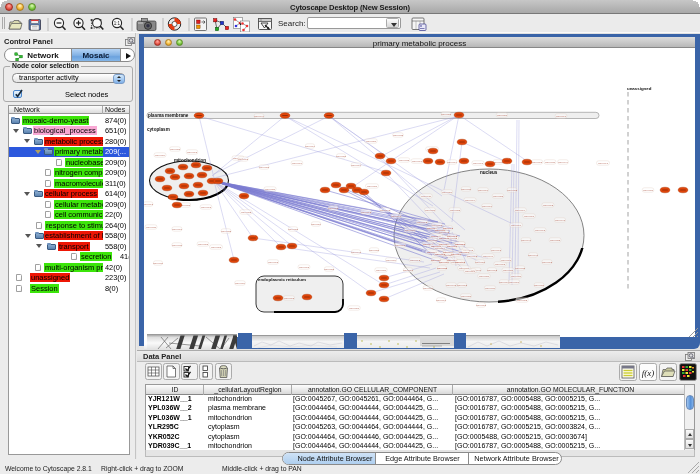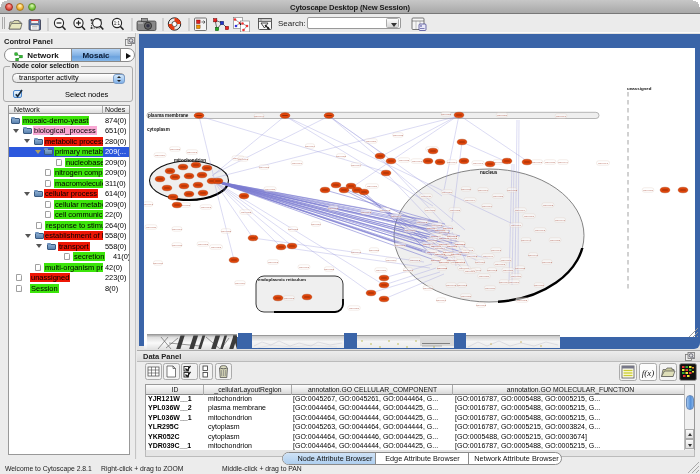--- a/index.html
+++ b/index.html
@@ -276,21 +276,21 @@
           <div style="position:absolute;left:96px;top:0.6px;color:#000;font-size:7.4px;line-height:9.2px;">558(0)</div>
         </div>
         <div style="position:absolute;left:0;top:126.0px;width:121px;height:10.5px;">
           <div style="position:absolute;left:27px;top:3.2px;width:0;height:0;border-left:3.2px solid transparent;border-right:3.2px solid transparent;border-top:4.5px solid #555;"></div>
           <div style="position:absolute;left:38px;top:2.6px;width:9px;height:6px;background:linear-gradient(#89aacd,#5a82b0);border:0.5px solid #3a5a80;border-radius:1px;"></div>
           <div style="position:absolute;left:38px;top:1.6px;width:4px;height:2px;background:#6e92bd;border-radius:1px 1px 0 0;"></div>
           <div style="position:absolute;left:49px;top:0.6px;height:9.2px;max-width:45px;overflow:hidden;background:#ee1605;color:#000;font-size:7.5px;line-height:9.2px;white-space:nowrap;padding:0 1px;">transport</div>
           <div style="position:absolute;left:95px;top:0.6px;width:26px;color:#000;font-size:7.3px;line-height:9.2px;text-align:left;padding-left:1px;background:transparent;">&nbsp;</div>
           <div style="position:absolute;left:96px;top:0.6px;color:#000;font-size:7.4px;line-height:9.2px;">558(0)</div>
         </div>
-        <div style="position:absolute;left:8px;top:136.5px;width:121px;height:10.5px;">
+        <div style="position:absolute;left:15px;top:136.5px;width:121px;height:10.5px;">
           <div style="position:absolute;left:47px;top:1.6px;width:5.5px;height:7.2px;background:linear-gradient(135deg,#fff 70%,#e8e8e8);border:0.5px solid #a0a0a0;border-radius:0 1.5px 0 0;"></div>
           <div style="position:absolute;left:56px;top:0.6px;height:9.2px;max-width:38px;overflow:hidden;background:#3ce50a;color:#000;font-size:7.5px;line-height:9.2px;white-space:nowrap;padding:0 1px;">secretion</div>
           <div style="position:absolute;left:95px;top:0.6px;width:26px;color:#000;font-size:7.3px;line-height:9.2px;text-align:left;padding-left:1px;background:transparent;">&nbsp;</div>
           <div style="position:absolute;left:96px;top:0.6px;color:#000;font-size:7.4px;line-height:9.2px;">41(0)</div>
         </div>
         <div style="position:absolute;left:0;top:147.0px;width:121px;height:10.5px;">
           <div style="position:absolute;left:26px;top:1.6px;width:5.5px;height:7.2px;background:linear-gradient(135deg,#fff 70%,#e8e8e8);border:0.5px solid #a0a0a0;border-radius:0 1.5px 0 0;"></div>
           <div style="position:absolute;left:35px;top:0.6px;height:9.2px;max-width:59px;overflow:hidden;background:#3ce50a;color:#000;font-size:7.5px;line-height:9.2px;white-space:nowrap;padding:0 1px;">multi-organism proc</div>
           <div style="position:absolute;left:95px;top:0.6px;width:26px;color:#000;font-size:7.3px;line-height:9.2px;text-align:left;padding-left:1px;background:transparent;">&nbsp;</div>
           <div style="position:absolute;left:96px;top:0.6px;color:#000;font-size:7.4px;line-height:9.2px;">42(0)</div>
@@ -307,20 +307,26 @@
           <div style="position:absolute;left:95px;top:0.6px;width:26px;color:#000;font-size:7.3px;line-height:9.2px;text-align:left;padding-left:1px;background:transparent;">&nbsp;</div>
           <div style="position:absolute;left:96px;top:0.6px;color:#000;font-size:7.4px;line-height:9.2px;">8(0)</div>
         </div>
    </div>
  </div>
 </div>
 
 <div class="abs" style="left:137px;top:33px;width:563px;height:317px;background:#e2e2e2;overflow:hidden;">
 
   <div class="abs" style="left:2px;top:1px;width:561px;height:315px;background:#3a64a8;border-radius:0 0 6px 0;">
+    <div class="abs" style="left:5px;top:3px;width:551px;height:11px;background:linear-gradient(#dcdcdc,#b8b8b8);border-bottom:1px solid #888;">
+      <div class="abs" style="left:10px;top:2px;width:7px;height:7px;border-radius:50%;background:radial-gradient(circle at 50% 30%,#ff9a92 10%,#e8594b 55%,#b0271c);border:0.5px solid #9d2f24;"></div>
+      <div class="abs" style="left:21px;top:2px;width:7px;height:7px;border-radius:50%;background:radial-gradient(circle at 50% 30%,#ffe9a8 10%,#f5bb3e 55%,#c98a18);border:0.5px solid #ad7d20;"></div>
+      <div class="abs" style="left:32px;top:2px;width:7px;height:7px;border-radius:50%;background:radial-gradient(circle at 50% 30%,#cdf3a2 10%,#7ecb43 55%,#4e9420);border:0.5px solid #5a8c28;"></div>
+      <div class="abs" style="left:0;top:1.5px;width:551px;text-align:center;font-size:8px;color:#111;">primary metabolic process</div>
+    </div>
     <div class="abs" style="left:5px;top:14px;width:551px;height:289px;background:#fff;">
       <svg width="551" height="289" viewBox="144 48 551 289" font-family="Liberation Sans, sans-serif">
           <rect x="147" y="112.3" width="452" height="6.2" rx="3.1" fill="#efefef" stroke="#999" stroke-width="0.7"></rect>
           <text x="148" y="117" font-size="4.6" font-weight="bold" fill="#111">plasma membrane</text>
           <text x="147" y="131" font-size="4.6" font-weight="bold" fill="#111">cytoplasm</text>
           <ellipse cx="189" cy="180.5" rx="39.5" ry="19.5" fill="#efefef" stroke="#111" stroke-width="1.1"></ellipse>
           <defs>
             <clipPath id="mc">
               <rect x="168" y="186" width="70" height="20"></rect>
             </clipPath>

